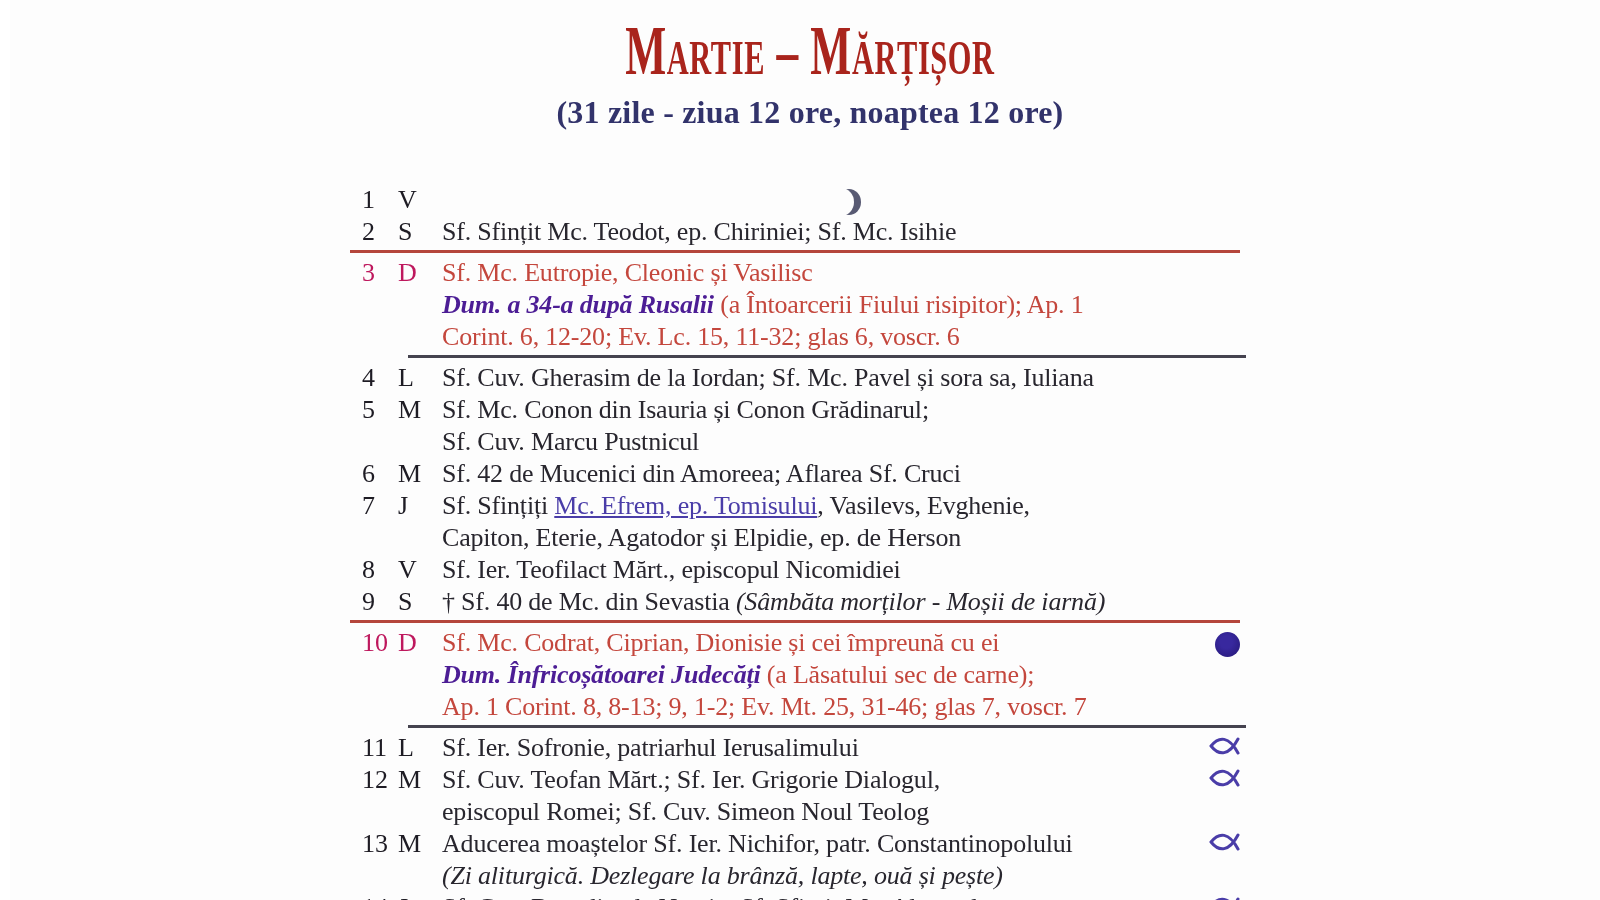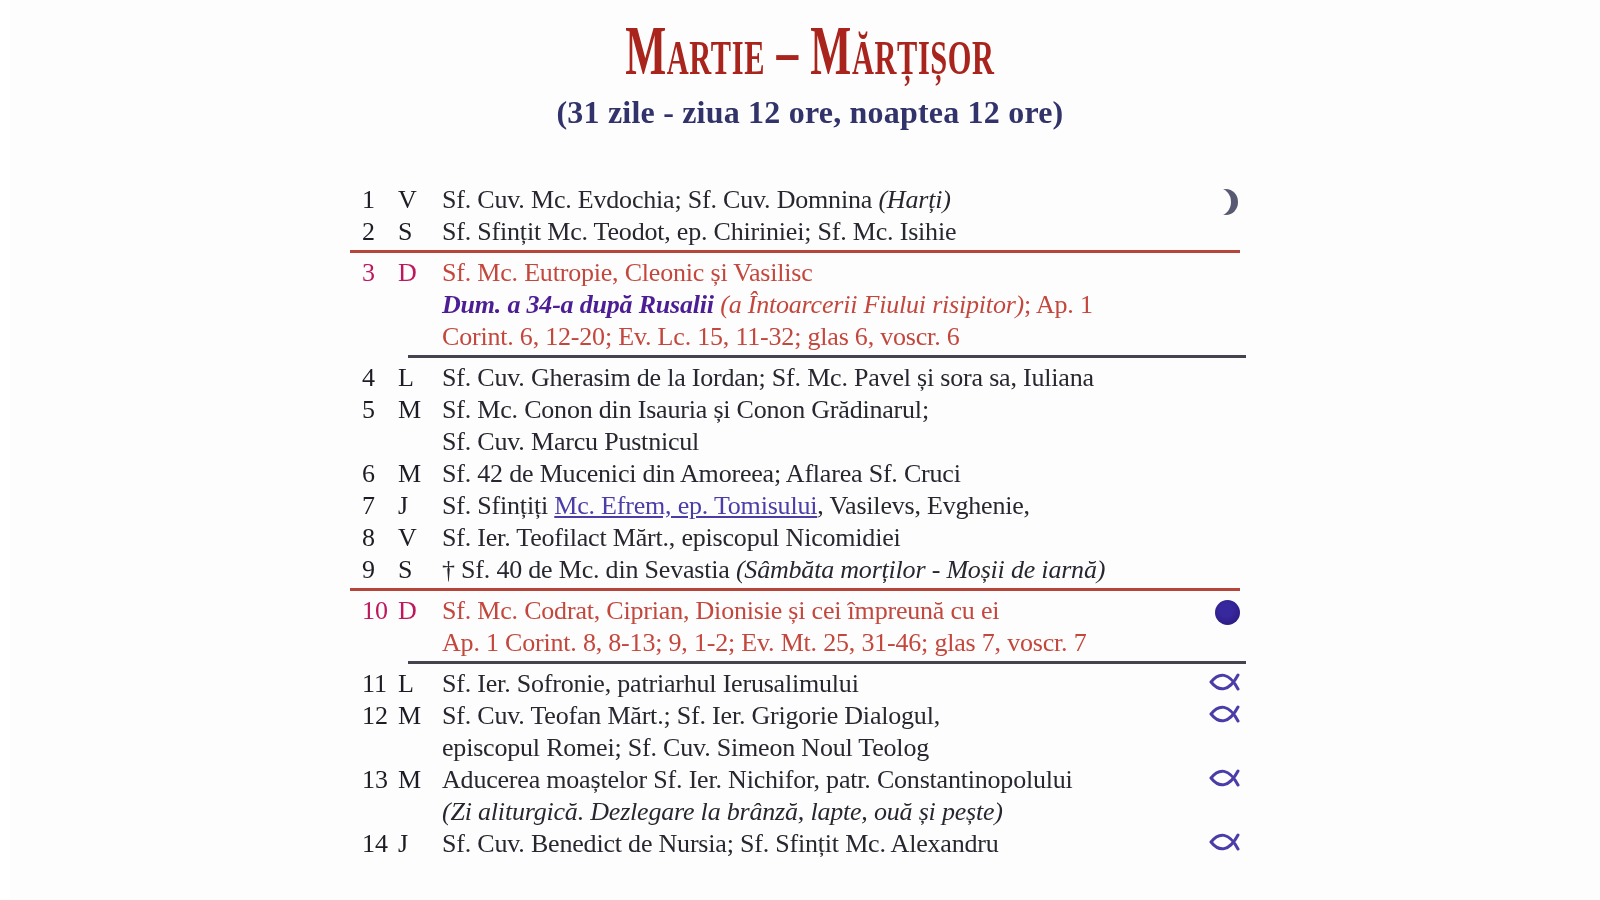--- a/index.html
+++ b/index.html
@@ -17,21 +17,21 @@
   .day{flex:0 0 80px;font-size:26px;line-height:32px;white-space:nowrap;color:#1e1c24;}
   .row.red .day{color:#be185d;}
   .dnum{display:inline-block;min-width:36px;}
   .text{flex:0 0 755px;width:755px;}
   .line{font-size:26px;line-height:32px;white-space:nowrap;letter-spacing:-0.2px;}
   .iconcol{flex:1 1 auto;display:flex;justify-content:center;align-items:flex-start;padding-top:3px;}
 
   .s-i{font-style:italic;}
   .s-r{color:#c4473d;}
   .s-rb{color:#4c1d95;font-weight:bold;font-style:italic;}
-  .s-ri{color:#c4473d;font-style:italic;}
+  .s-ri{color:#c4473d;}
   .s-b{color:#4a3da8;text-decoration:underline;}
 
   .underline{height:0;border-bottom:3px solid #45434f;margin:2px 0 4px 46px;width:838px;}
   .underline.red{border-color:#b5463c;margin-left:-12px;width:890px;}
 
   .fish svg{display:block;}
   .moon{position:relative;width:22px;height:26px;overflow:hidden;display:inline-block;margin-top:2px;}
   .moon::before{content:"";position:absolute;left:-2px;top:0;width:24px;height:26px;border-radius:50%;background:#585a73;}
   .moon::after{content:"";position:absolute;left:-11px;top:-1px;width:26px;height:28px;border-radius:50%;background:#fdfdfd;}
   .newmoon{width:25px;height:25px;border-radius:50%;display:inline-block;margin-top:2px;
@@ -41,23 +41,20 @@
 <body>
 
 <div class="page">
   <div class="header">
     <h1 class="title"><span class="title-inner">Martie – Mărțișor</span></h1>
     <p class="subtitle">(31 zile - ziua 12 ore, noaptea 12 ore)</p>
   </div>
   <div class="list" id="day-list">
       <div class="row">
         <span class="day"><span class="dnum">1</span><span>V</span></span>
-        <div class="text">
-          <div class="line"><span class="s-n">Sf. Cuv. Mc. Evdochia; Sf. Cuv. Domnina </span><span class="s-i">(Harți)</span></div>
-        </div>
         <div class="iconcol">
           <span class="moon"></span>
         </div>
       </div>
       <div class="row">
         <span class="day"><span class="dnum">2</span><span>S</span></span>
         <div class="text">
           <div class="line"><span class="s-n">Sf. Sfințit Mc. Teodot, ep. Chiriniei; Sf. Mc. Isihie</span></div>
         </div>
         <div class="iconcol"></div>
@@ -92,20 +89,21 @@
         <span class="day"><span class="dnum">6</span><span>M</span></span>
         <div class="text">
           <div class="line"><span class="s-n">Sf. 42 de Mucenici din Amoreea; Aflarea Sf. Cruci</span></div>
         </div>
         <div class="iconcol"></div>
       </div>
       <div class="row">
         <span class="day"><span class="dnum">7</span><span>J</span></span>
         <div class="text">
           <div class="line"><span class="s-n">Sf. Sfințiți </span><span class="s-b">Mc. Efrem, ep. Tomisului</span><span class="s-n">, Vasilevs, Evghenie,</span></div>
+          <div class="line"><span class="s-n">Capiton, Eterie, Agatodor și Elpidie, ep. de Herson</span></div>
         </div>
         <div class="iconcol"></div>
       </div>
       <div class="row">
         <span class="day"><span class="dnum">8</span><span>V</span></span>
         <div class="text">
           <div class="line"><span class="s-n">Sf. Ier. Teofilact Mărt., episcopul Nicomidiei</span></div>
         </div>
         <div class="iconcol"></div>
       </div>
@@ -114,20 +112,21 @@
         <div class="text">
           <div class="line"><span class="s-n">† Sf. 40 de Mc. din Sevastia </span><span class="s-i">(Sâmbăta morților - Moșii de iarnă)</span></div>
         </div>
         <div class="iconcol"></div>
       </div>
       <div class="underline red"></div>
       <div class="row red">
         <span class="day"><span class="dnum">10</span><span>D</span></span>
         <div class="text">
           <div class="line"><span class="s-r">Sf. Mc. Codrat, Ciprian, Dionisie și cei împreună cu ei</span></div>
+          <div class="line"><span class="s-rb">Dum. Înfricoșătoarei Judecăți </span><span class="s-ri">(a Lăsatului sec de carne)</span><span class="s-r">;</span></div>
           <div class="line"><span class="s-r">Ap. 1 Corint. 8, 8-13; 9, 1-2; Ev. Mt. 25, 31-46; glas 7, voscr. 7</span></div>
         </div>
         <div class="iconcol">
           <span class="newmoon"></span>
         </div>
       </div>
       <div class="underline"></div>
       <div class="row">
         <span class="day"><span class="dnum">11</span><span>L</span></span>
         <div class="text">

